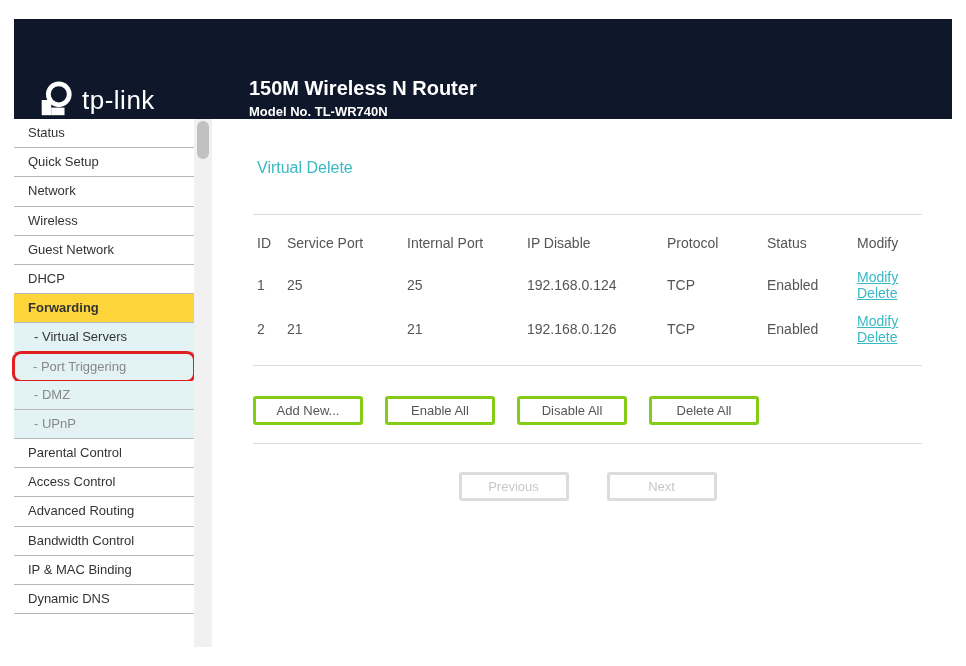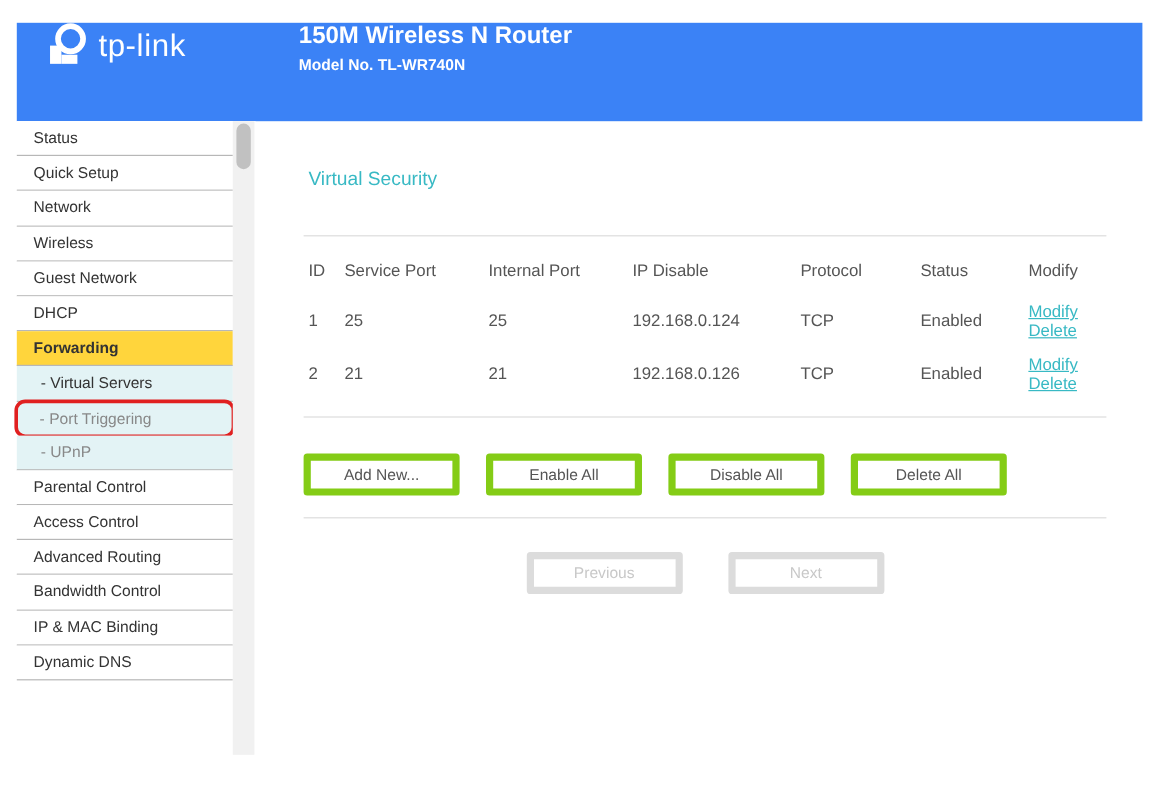--- a/index.html
+++ b/index.html
@@ -11,24 +11,24 @@
     overflow: hidden;
   }
   .outer {
     width: 966px;
     height: 666px;
     background: #fff;
     position: relative;
     padding: 19px 14px 0 14px;
   }
   .header {
-    background: #3b82f6;
-    height: 82px;
-    display: flex;
-    align-items: flex-start;
+    background: #0f172a;
+    height: 100px;
+    display: flex;
+    align-items: flex-end;
     color: #fff;
     padding-left: 22px;
   }
   .logo-wrap {
     width: 195px;
     display: flex;
     align-items: center;
   }
   .logo-icon {
     width: 38px;
@@ -147,24 +147,24 @@
     margin-right: 4px;
   }
   .btn-row {
     margin-top: 30px;
     display: flex;
     gap: 22px;
     padding-bottom: 18px;
   }
   .btn {
     background: #fff;
-    border: 6px solid #84cc16;
+    border: 3px solid #84cc16;
     border-radius: 3px;
     padding: 4px 15px;
-    width: 130px;
+    width: 110px;
     text-align: center;
     font-size: 13px;
     color: #555;
     cursor: pointer;
   }
   .pager-row {
     margin-top: 28px;
     display: flex;
     justify-content: center;
     gap: 38px;
@@ -201,37 +201,38 @@
       <div class="sidebar">
         <div class="sb-item">Status</div>
         <div class="sb-item">Quick Setup</div>
         <div class="sb-item">Network</div>
         <div class="sb-item">Wireless</div>
         <div class="sb-item">Guest Network</div>
         <div class="sb-item">DHCP</div>
         <div class="sb-item active">Forwarding</div>
         <div class="sb-item sb-sub cur">- Virtual Servers</div>
         <div class="sb-item sb-sub highlight">- Port Triggering</div>
+        <div class="sb-item sb-sub">- DMZ</div>
         <div class="sb-item sb-sub">- UPnP</div>
         <div class="sb-item">Parental Control</div>
         <div class="sb-item">Access Control</div>
         <div class="sb-item">Advanced Routing</div>
         <div class="sb-item">Bandwidth Control</div>
         <div class="sb-item">IP &amp; MAC Binding</div>
         <div class="sb-item">Dynamic DNS</div>
 
       </div>
       <div class="scroll-track">
         <div class="scroll-thumb"></div>
       </div>
     </div>
 
     <div class="content">
       <div class="page-title-row">
-        <div class="page-title">Virtual Security</div>
+        <div class="page-title">Virtual Delete</div>
       </div>
       <hr class="sep">
 
       <table class="vs">
         <colgroup>
           <col style="width:30px">
             <col style="width:120px">
             <col style="width:120px">
           <col style="width:140px">
             <col style="width:100px">

